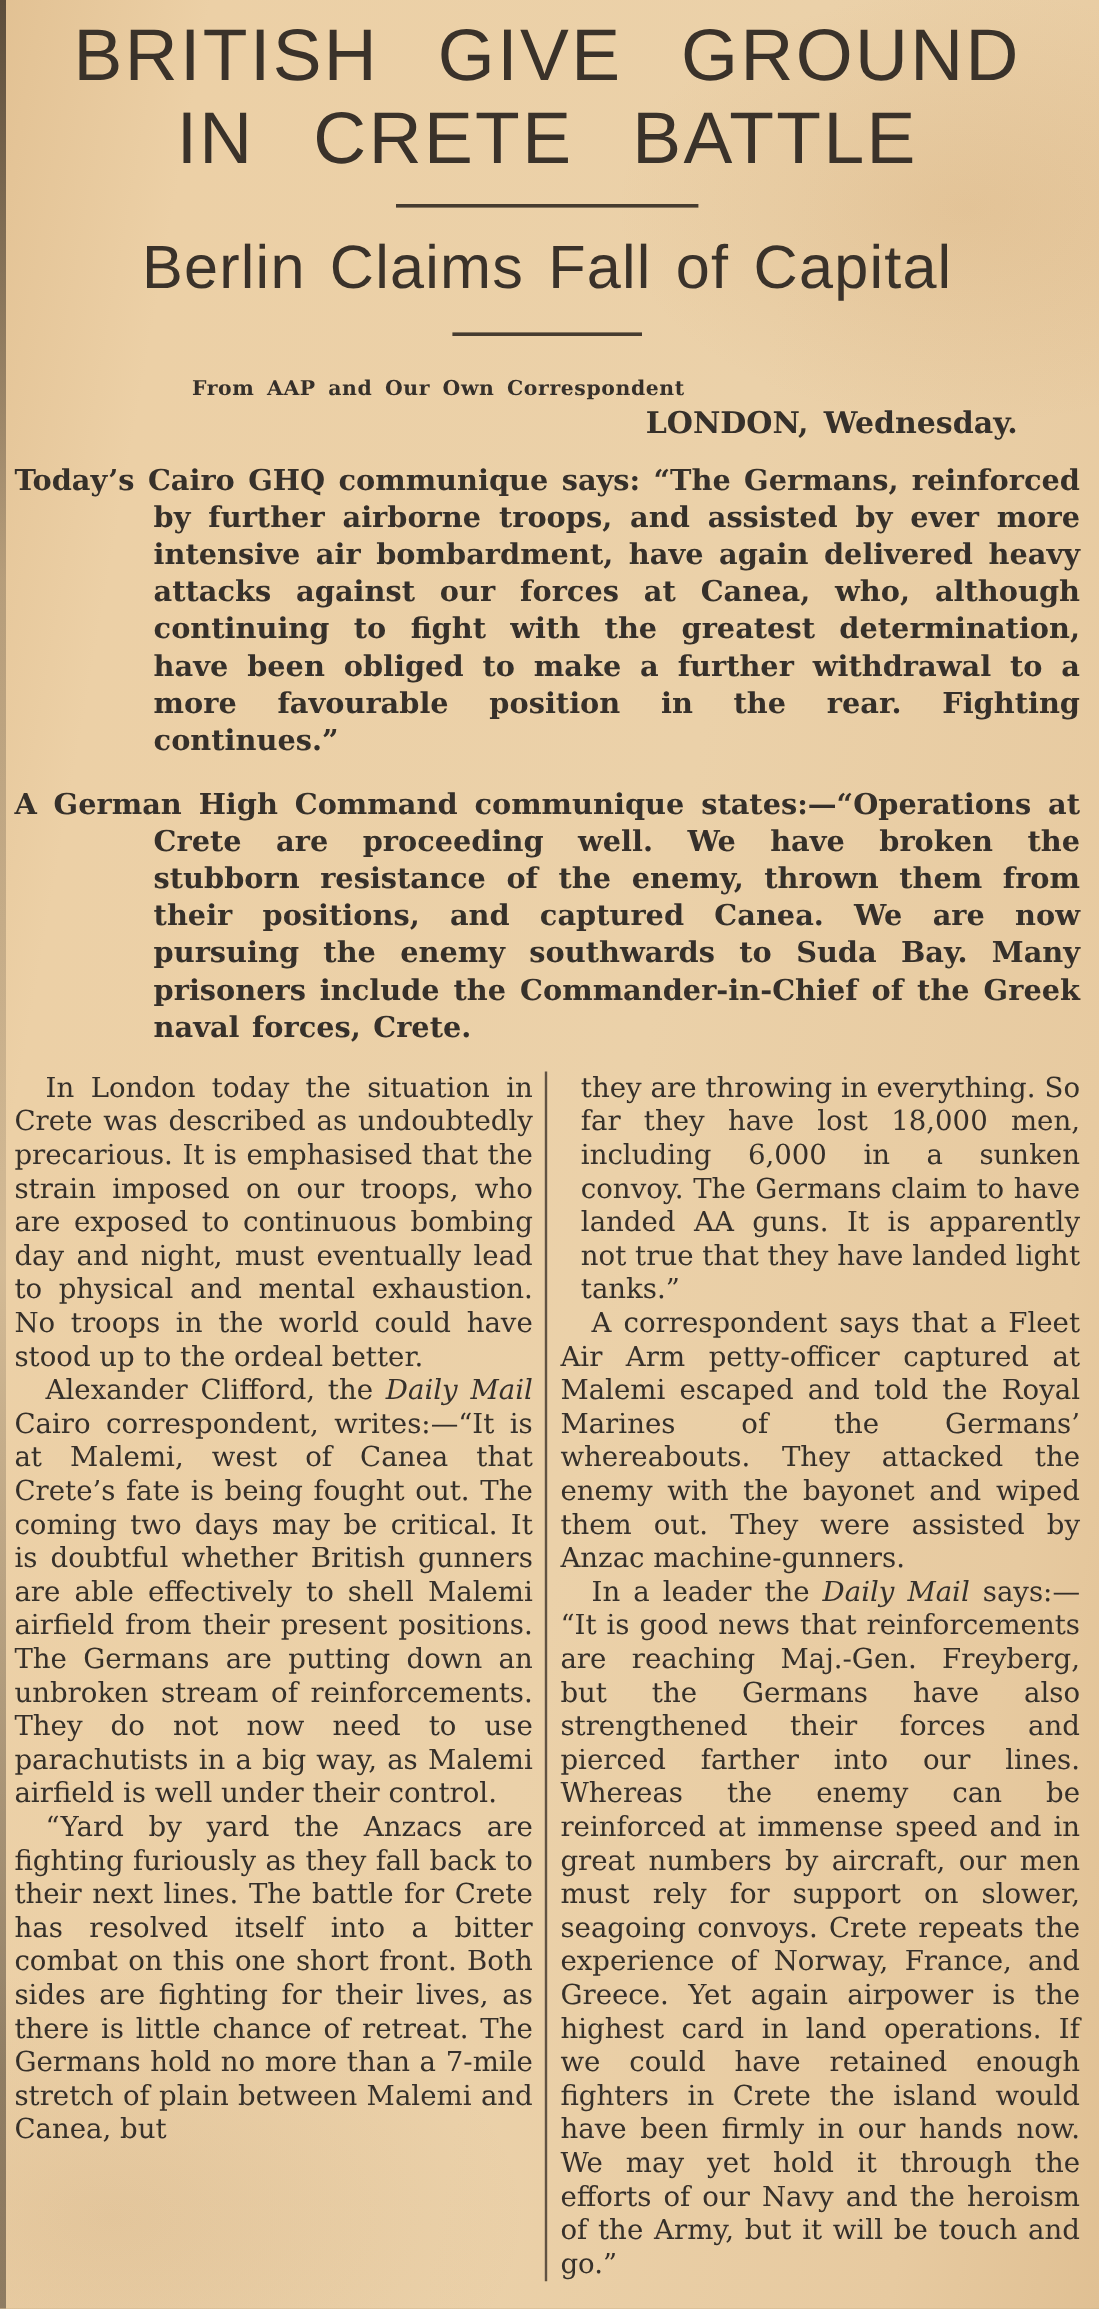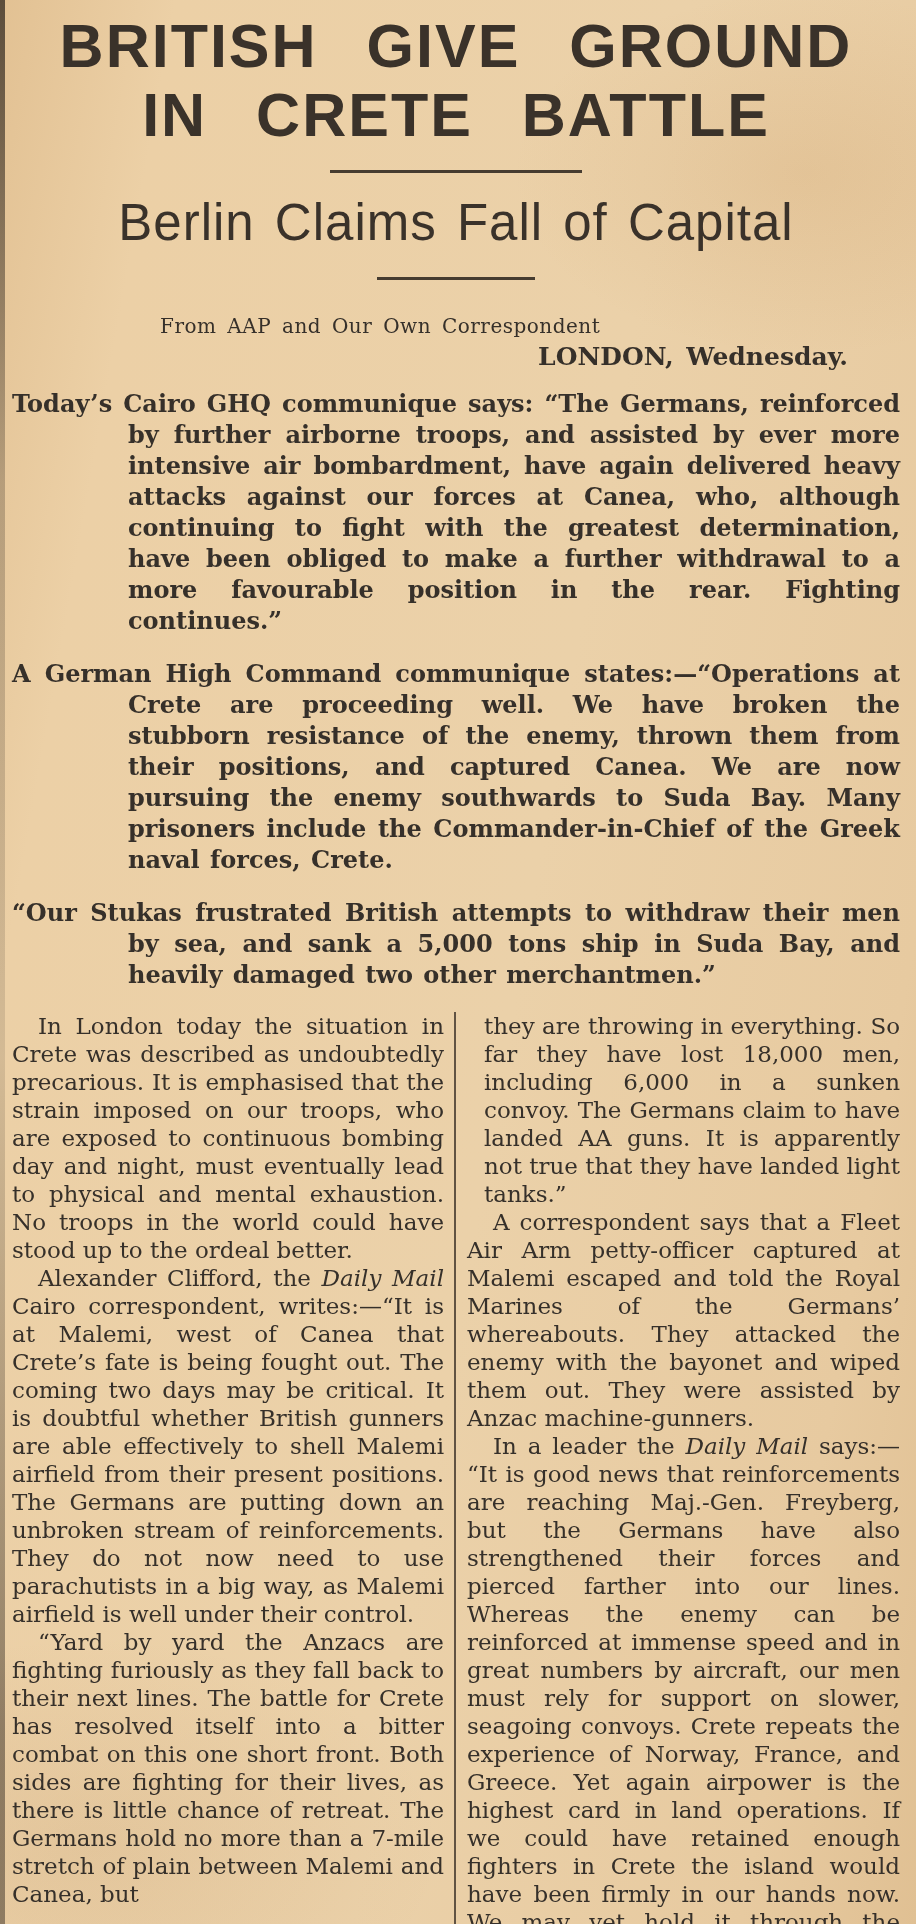--- a/index.html
+++ b/index.html
@@ -17,39 +17,39 @@
       radial-gradient(ellipse 500px 300px at 10% 96%, rgba(150,100,50,.10), transparent 70%),
       linear-gradient(100deg, #e2c193 0%, #ecd0a6 14%, #ebd1a9 55%, #e7caa0 86%, #e0c093 100%);
   }
   .page::before {
     content:""; position:absolute; left:0; top:0; width:5px; height:100%;
     background:linear-gradient(rgba(35,28,22,.7), rgba(35,28,22,.25) 25%, rgba(35,28,22,.12) 55%, rgba(35,28,22,.45) 90%);
   }
   .headline {
     margin:4px 0 0;
     font-family:"Liberation Sans", sans-serif;
-    font-weight:bold;
+    font-weight:normal;
     font-size:61px; line-height:1.13;
     letter-spacing:2px; word-spacing:30px;
     text-align:center; color:#3a322a;
   }
   .rule { border:none; border-top:3px solid #463c30; margin:20px auto 0; }
   .rule-1 { width:252px; }
   .rule-2 { width:158px; margin-top:26px; }
   .subheadline {
     margin:22px 0 0;
     font-family:"Liberation Sans", sans-serif;
     font-weight:normal;
     font-size:51px; line-height:1.1;
     letter-spacing:1px; word-spacing:5px;
     text-align:center; color:#3a322a;
   }
   .byline {
     margin:34px 0 0; padding-left:148px;
-    font-weight:normal; font-size:20px; line-height:1.2;
+    font-weight:bold; font-size:17px; line-height:1.2;
     letter-spacing:.5px; word-spacing:4px;
   }
   .dateline {
     margin:4px 0 16px; padding-right:52px;
     text-align:right;
     font-weight:bold; font-size:25px; line-height:1.2;
     word-spacing:4px;
   }
   .leads { margin-top:16px; }
   .lead {
@@ -81,21 +81,20 @@
     <hr class="rule rule-1">
     <h2 class="subheadline">Berlin Claims Fall of Capital</h2>
     <hr class="rule rule-2">
     <p class="byline">From AAP and Our Own Correspondent</p>
     <p class="dateline">LONDON, Wednesday.</p>
   </header>
 
   <section class="leads" id="leads">
       <p class="lead"><span class="">Today’s Cairo GHQ communique says: “The Germans, reinforced by further airborne troops, and assisted by ever more intensive air bombardment, have again delivered heavy attacks against our forces at Canea, who, although continuing to fight with the greatest determination, have been obliged to make a further withdrawal to a more favourable position in the rear.  Fighting continues.”</span></p>
       <p class="lead"><span class="">A German High Command communique states:—“Operations at Crete are proceeding well.  We have broken the stubborn resistance of the enemy, thrown them from their positions, and captured Canea.  We are now pursuing the enemy southwards to Suda Bay.  Many prisoners include the Commander-in-Chief of the Greek naval forces, Crete.</span></p>
-      <p class="lead"><span class="">“Our Stukas frustrated British attempts to withdraw their men by sea, and sank a 5,000 tons ship in Suda Bay, and heavily damaged two other merchantmen.”</span></p>
     </section>
 
   <section class="columns">
     <div class="col col-left" id="col-left">
         <p class="body-p"><span class="">In London today the situation in Crete was described as undoubtedly precarious.  It is emphasised that the strain imposed on our troops, who are exposed to continuous bombing day and night, must eventually lead to physical and mental exhaustion.  No troops in the world could have stood up to the ordeal better.</span></p>
         <p class="body-p"><span class="">Alexander Clifford, the </span><span class="ital">Daily Mail</span><span class=""> Cairo correspondent, writes:—“It is at Malemi, west of Canea that Crete’s fate is being fought out.  The coming two days may be critical.  It is doubtful whether British gunners are able effectively to shell Malemi airfield from their present positions.  The Germans are putting down an unbroken stream of reinforcements.  They do not now need to use parachutists in a big way, as Malemi airfield is well under their control.</span></p>
         <p class="body-p"><span class="">“Yard by yard the Anzacs are fighting furiously as they fall back to their next lines.  The battle for Crete has resolved itself into a bitter combat on this one short front.  Both sides are fighting for their lives, as there is little chance of retreat.  The Germans hold no more than a 7-mile stretch of plain between Malemi and Canea, but</span></p>
       </div>
     <div class="col col-right" id="col-right">
         <p class="body-p no-indent"><span class="">they are throwing in everything.  So far they have lost 18,000 men, including 6,000 in a sunken convoy. The Germans claim to have landed AA guns.  It is apparently not true that they have landed light tanks.”</span></p>

